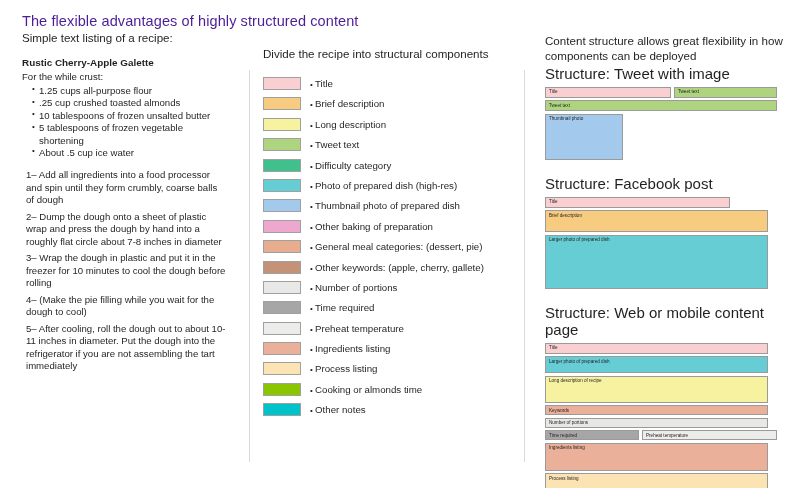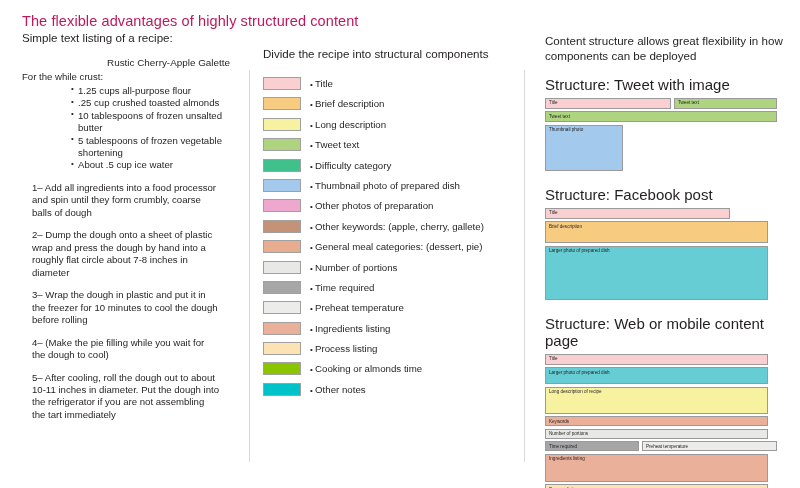--- a/index.html
+++ b/index.html
@@ -14,21 +14,21 @@
     color: #231f20;
     overflow: hidden;
   }
 
   
   #main-title {
     position: absolute;
     left: 22px; top: 13px;
     font-size: 14.5px;
     font-weight: 400;
-    color: #be185d;
+    color: #4c1d95;
     letter-spacing: 0.1px;
   }
 
   
   .v-divider {
     position: absolute;
     width: 1px;
     background: #d9d9d9;
   }
   #divider-left  { left: 249px; top: 70px; height: 392px; }
@@ -40,55 +40,53 @@
   #col-middle { left: 263px; top: 46px; width: 255px; }
   #col-right  { left: 545px; top: 33px; width: 250px; }
 
   .col-heading {
     font-size: 11.6px;
     font-weight: 400;
     color: #231f20;
     line-height: 1.32;
     margin: 0 0 12px 0;
   }
-  #col-right .col-heading { margin-bottom: 12px; }
+  #col-right .col-heading { margin-bottom: 1px; }
 
   
   #recipe-block {
     font-size: 9.6px;
     line-height: 1.30;
     color: #231f20;
     width: 208px;
   }
   #recipe-title {
-    font-weight: normal;
+    font-weight: bold;
     font-size: 9.9px;
     margin-bottom: 1px;
-    text-align: right;
   }
   #recipe-subhead { margin-bottom: 1px; }
   #ingredient-list {
     list-style: none;
     margin: 0 0 10px 0;
     padding: 0 0 0 10px;
   }
   #ingredient-list li {
     position: relative;
     padding-left: 7px;
     margin-bottom: 0px;
-    margin-left: 39px;
   }
   #ingredient-list li::before {
     content: "\2022";
     position: absolute;
     left: 0; top: -0.5px;
     font-size: 8px;
   }
   #steps-list { margin: 0; padding: 0; }
-  #steps-list .step { margin: 10px; }
+  #steps-list .step { margin: 4px; }
 
   
   #legend-list {
     list-style: none;
     margin: 0; padding: 0;
   }
   .legend-row {
     display: flex;
     align-items: center;
     height: 20.4px;
@@ -183,34 +181,38 @@
       </li>
       <li class="legend-row">
         <span class="legend-swatch" style="background: rgb(174, 212, 127);"></span>
         <span class="legend-label">Tweet text</span>
       </li>
       <li class="legend-row">
         <span class="legend-swatch" style="background: rgb(63, 192, 141);"></span>
         <span class="legend-label">Difficulty category</span>
       </li>
       <li class="legend-row">
+        <span class="legend-swatch" style="background: rgb(102, 205, 212);"></span>
+        <span class="legend-label">Photo of prepared dish (high-res)</span>
+      </li>
+      <li class="legend-row">
         <span class="legend-swatch" style="background: rgb(163, 201, 237);"></span>
         <span class="legend-label">Thumbnail photo of prepared dish</span>
       </li>
       <li class="legend-row">
         <span class="legend-swatch" style="background: rgb(239, 168, 205);"></span>
-        <span class="legend-label">Other photos of preparation</span>
+        <span class="legend-label">Other baking of preparation</span>
+      </li>
+      <li class="legend-row">
+        <span class="legend-swatch" style="background: rgb(232, 172, 143);"></span>
+        <span class="legend-label">General meal categories: (dessert, pie)</span>
       </li>
       <li class="legend-row">
         <span class="legend-swatch" style="background: rgb(196, 147, 119);"></span>
         <span class="legend-label">Other keywords: (apple, cherry, gallete)</span>
-      </li>
-      <li class="legend-row">
-        <span class="legend-swatch" style="background: rgb(232, 172, 143);"></span>
-        <span class="legend-label">General meal categories: (dessert, pie)</span>
       </li>
       <li class="legend-row">
         <span class="legend-swatch" style="background: rgb(232, 232, 230);"></span>
         <span class="legend-label">Number of portions</span>
       </li>
       <li class="legend-row">
         <span class="legend-swatch" style="background: rgb(166, 166, 166);"></span>
         <span class="legend-label">Time required</span>
       </li>
       <li class="legend-row">

